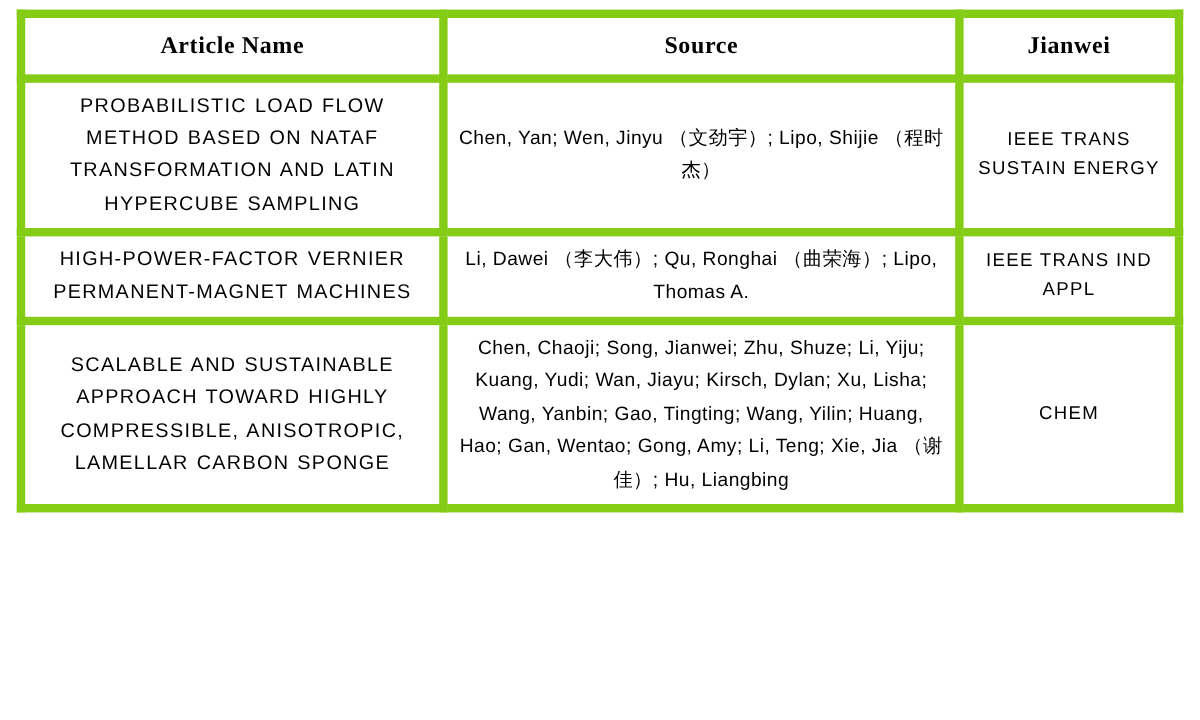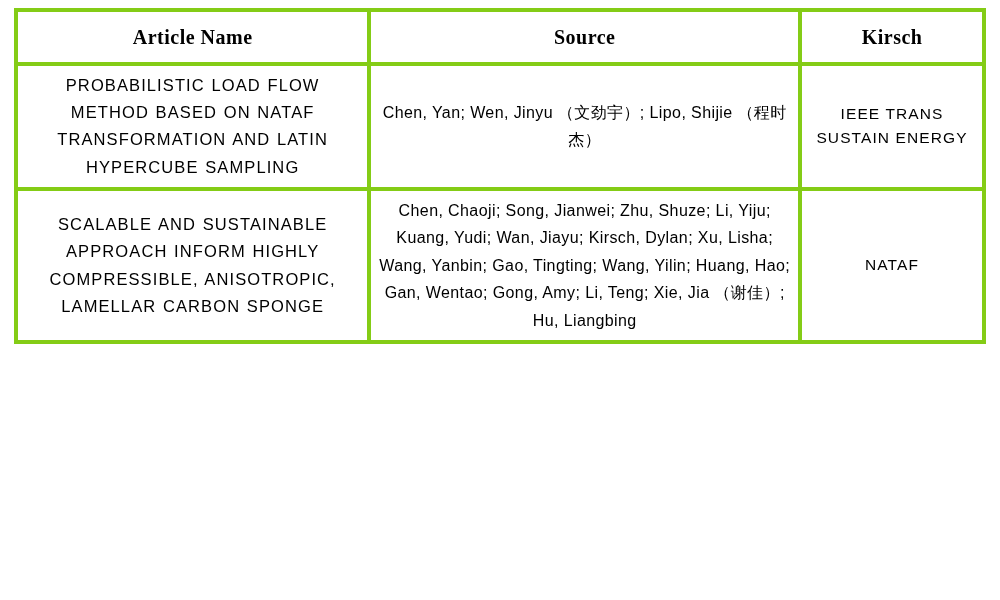--- a/index.html
+++ b/index.html
@@ -24,21 +24,21 @@
   }
   table.article-table {
     border-collapse: collapse;
     width: 972px;
     margin: 0 auto;
     table-layout: fixed;
     border: 2px solid #000;
   }
   table.article-table th,
   table.article-table td {
-    border: 4px solid #84cc16;
+    border: 7px solid #84cc16;
     vertical-align: middle;
     text-align: center;
     padding: 6px 8px;
     box-sizing: border-box;
   }
   thead th {
     font-family: "Liberation Serif", serif;
     font-weight: bold;
     font-size: 20px;
     letter-spacing: 0.5px;
@@ -81,29 +81,34 @@
   <table class="article-table">
     <colgroup>
       <col class="c-article">
       <col class="c-authors">
       <col class="c-source">
     </colgroup>
     <thead>
       <tr>
         <th>Article Name</th>
         <th>Source</th>
-        <th>Kirsch</th>
+        <th>Jianwei</th>
       </tr>
     </thead>
     <tbody>
       <tr class="row-1">
         <td class="article-cell">PROBABILISTIC LOAD FLOW METHOD BASED ON NATAF TRANSFORMATION AND LATIN HYPERCUBE SAMPLING</td>
         <td class="authors-cell">Chen, Yan; Wen, Jinyu （文劲宇）; Lipo, Shijie （程时杰）</td>
         <td class="source-cell">IEEE TRANS SUSTAIN ENERGY</td>
       </tr>
+      <tr class="row-2">
+        <td class="article-cell">HIGH-POWER-FACTOR VERNIER PERMANENT-MAGNET MACHINES</td>
+        <td class="authors-cell">Li, Dawei （李大伟）; Qu, Ronghai （曲荣海）; Lipo, Thomas A.</td>
+        <td class="source-cell">IEEE TRANS IND APPL</td>
+      </tr>
       <tr class="row-3">
-        <td class="article-cell">SCALABLE AND SUSTAINABLE APPROACH INFORM HIGHLY COMPRESSIBLE, ANISOTROPIC, LAMELLAR CARBON SPONGE</td>
+        <td class="article-cell">SCALABLE AND SUSTAINABLE APPROACH TOWARD HIGHLY COMPRESSIBLE, ANISOTROPIC, LAMELLAR CARBON SPONGE</td>
         <td class="authors-cell">Chen, Chaoji; Song, Jianwei; Zhu, Shuze; Li, Yiju; Kuang, Yudi; Wan, Jiayu; Kirsch, Dylan; Xu, Lisha; Wang, Yanbin; Gao, Tingting; Wang, Yilin; Huang, Hao; Gan, Wentao; Gong, Amy; Li, Teng; Xie, Jia （谢佳）; Hu, Liangbing</td>
-        <td class="source-cell">NATAF</td>
+        <td class="source-cell">CHEM</td>
       </tr>
     </tbody>
   </table>
 </div>
 
 </body></html>

